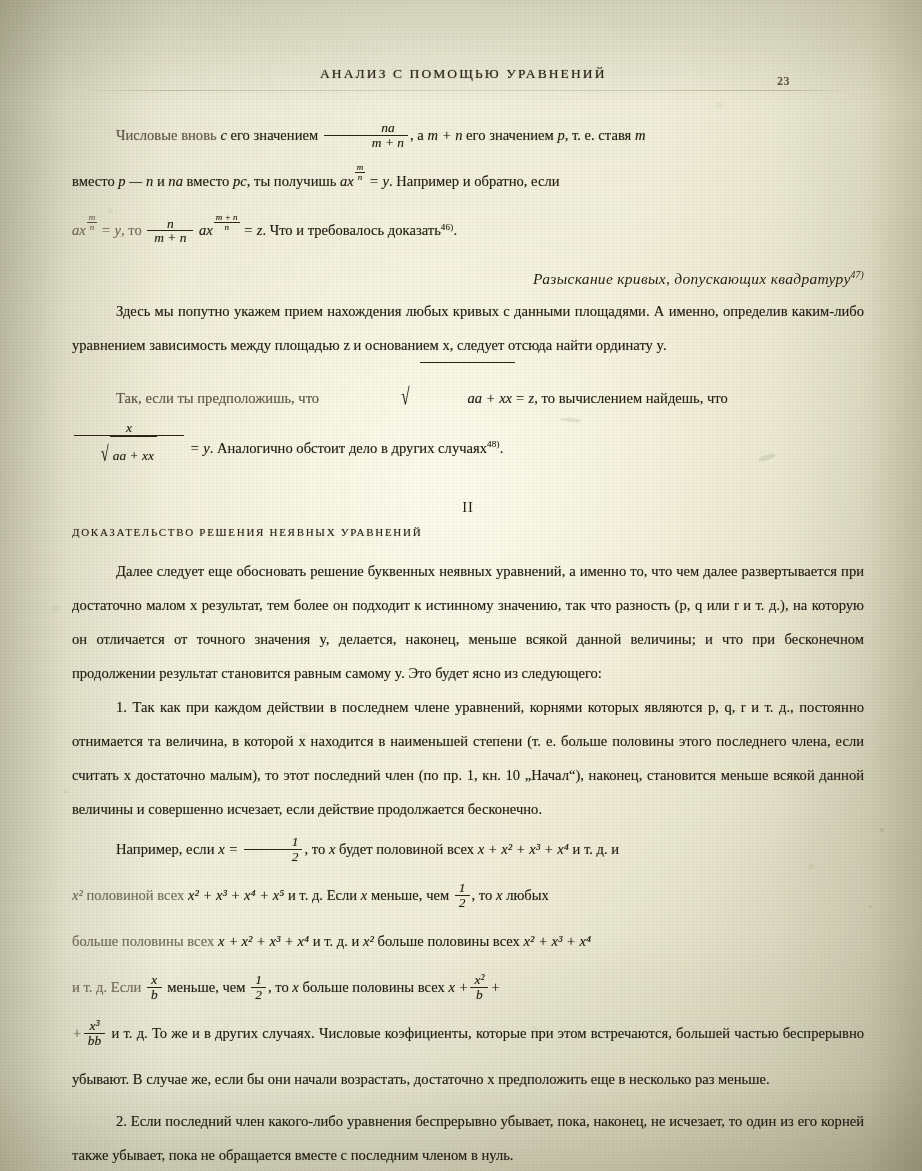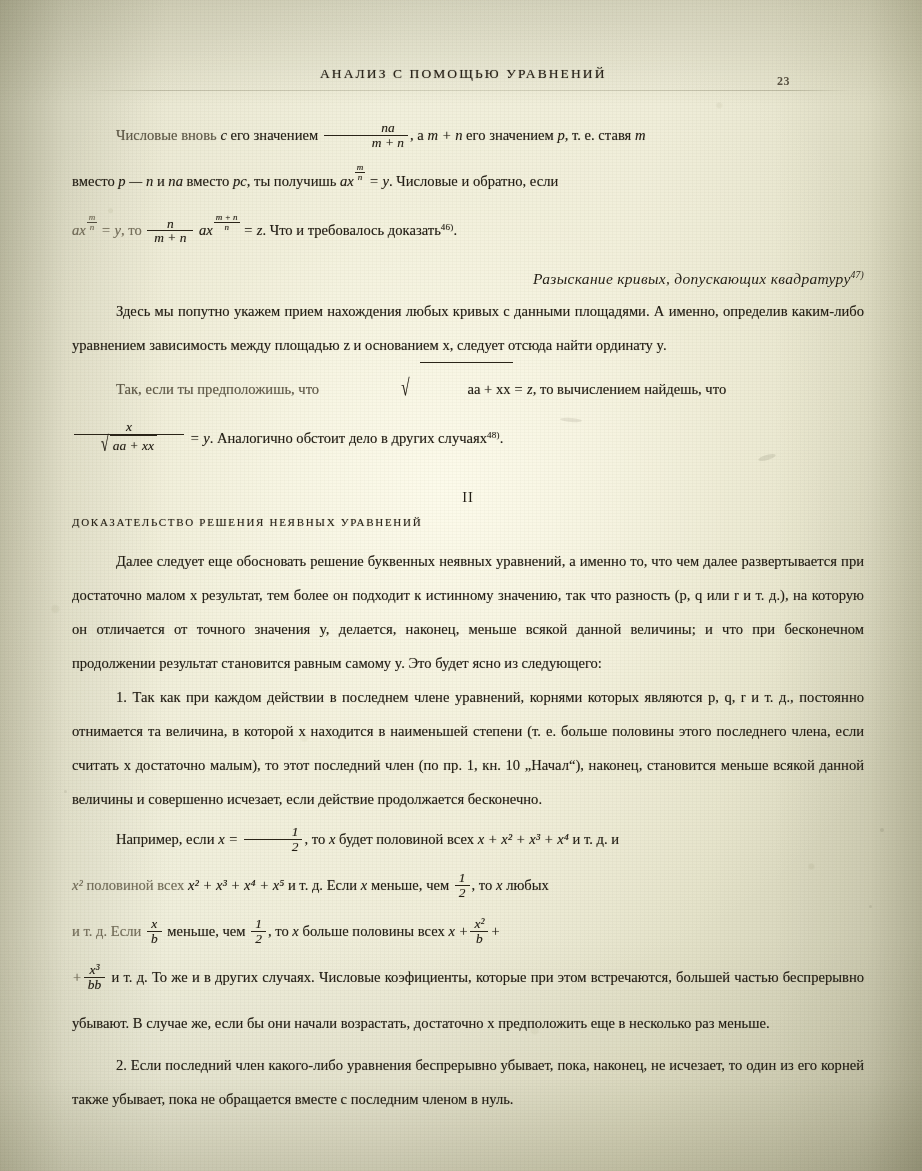--- a/index.html
+++ b/index.html
@@ -164,21 +164,22 @@
     line-height: .8;
     vertical-align: -0.06em;
     font-style: normal;
     transform: scaleX(.78) scaleY(1.22);
     transform-origin: bottom left;
     margin-right: -1px;
   }
   .rad .body {
     display: inline-block;
     border-top: 1px solid #2a2418;
-    padding: 3px 3px 0 3px;
+    padding: 12px 3px 0 3px;
+    font-style: italic;
   }
 
   
   .ital-head {
     text-align: right;
     font-style: italic;
     font-size: 15.5px;
     margin: 16px 0 6px 0;
     letter-spacing: .3px;
     color: #221d14;
@@ -236,21 +237,21 @@
         </p>
 
         <p class="t tall">
           <span>вместо</span>
           <span class="mathvar">p — n</span>
           <span>и</span>
           <span class="mathvar">na</span>
           <span>вместо</span>
           <span class="mathvar">pc</span><span>, ты получишь</span>
           <span class="mathvar">ax</span><span class="expfrac"><span class="num">m</span><span class="den">n</span></span>
-          <span class="mathvar">= y</span><span>. Числовые и обратно, если</span>
+          <span class="mathvar">= y</span><span>. Например и обратно, если</span>
         </p>
 
         <p class="t tall">
           <span class="faint2 mathvar">ax</span><span class="expfrac faint2"><span class="num">m</span><span class="den">n</span></span>
           <span class="faint2 mathvar">= y</span><span class="faint2">, то</span>
           <span class="frac wfrac">
             <span class="num">n</span>
             <span class="den">m + n</span>
           </span>
           <span class="mathvar">ax</span><span class="expfrac"><span class="num">m + n</span><span class="den">n</span></span>
@@ -301,20 +302,28 @@
           <span class="faint2">половиной всех</span>
           <span class="mathvar">x² + x³ + x⁴ + x⁵</span>
           <span>и т. д. Если</span>
           <span class="mathvar">x</span>
           <span>меньше, чем</span>
           <span class="frac"><span class="num">1</span><span class="den">2</span></span><span>, то</span>
           <span class="mathvar">x</span>
           <span>любых</span>
         </p>
 
+        <p class="t tall">
+          <span class="faint2">больше половины всех</span>
+          <span class="mathvar">x + x² + x³ + x⁴</span>
+          <span>и т. д. и</span>
+          <span class="mathvar">x²</span>
+          <span>больше половины всех</span>
+          <span class="mathvar">x² + x³ + x⁴</span>
+        </p>
 
         <p class="t tall">
           <span class="faint2">и т. д. Если</span>
           <span class="frac"><span class="num">x</span><span class="den">b</span></span>
           <span>меньше, чем</span>
           <span class="frac"><span class="num">1</span><span class="den">2</span></span><span>, то</span>
           <span class="mathvar">x</span>
           <span>больше половины всех</span>
           <span class="mathvar">x +</span><span class="frac"><span class="num">x²</span><span class="den">b</span></span><span class="mathvar">+</span>
         </p>

